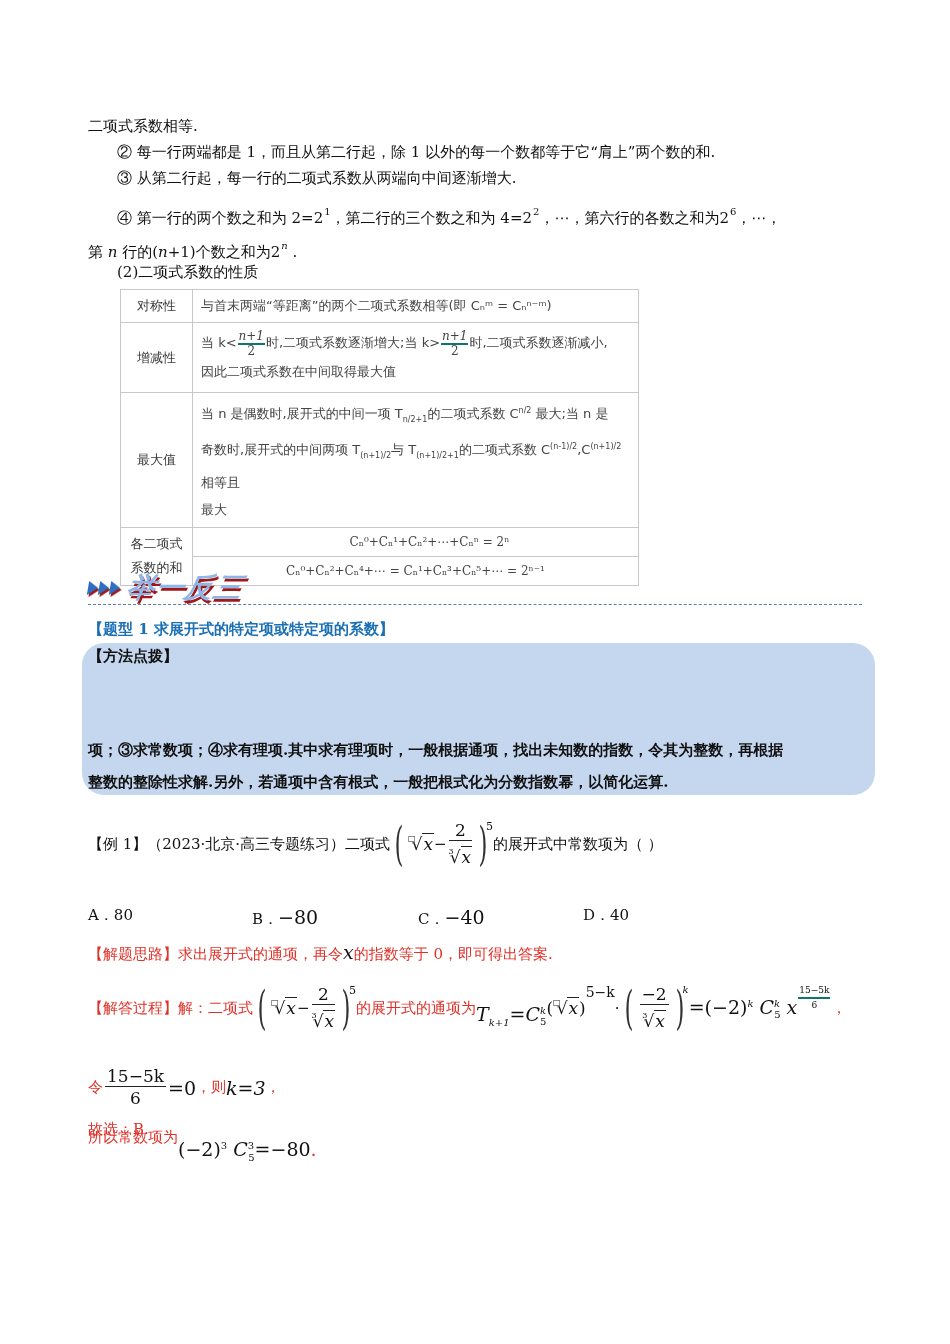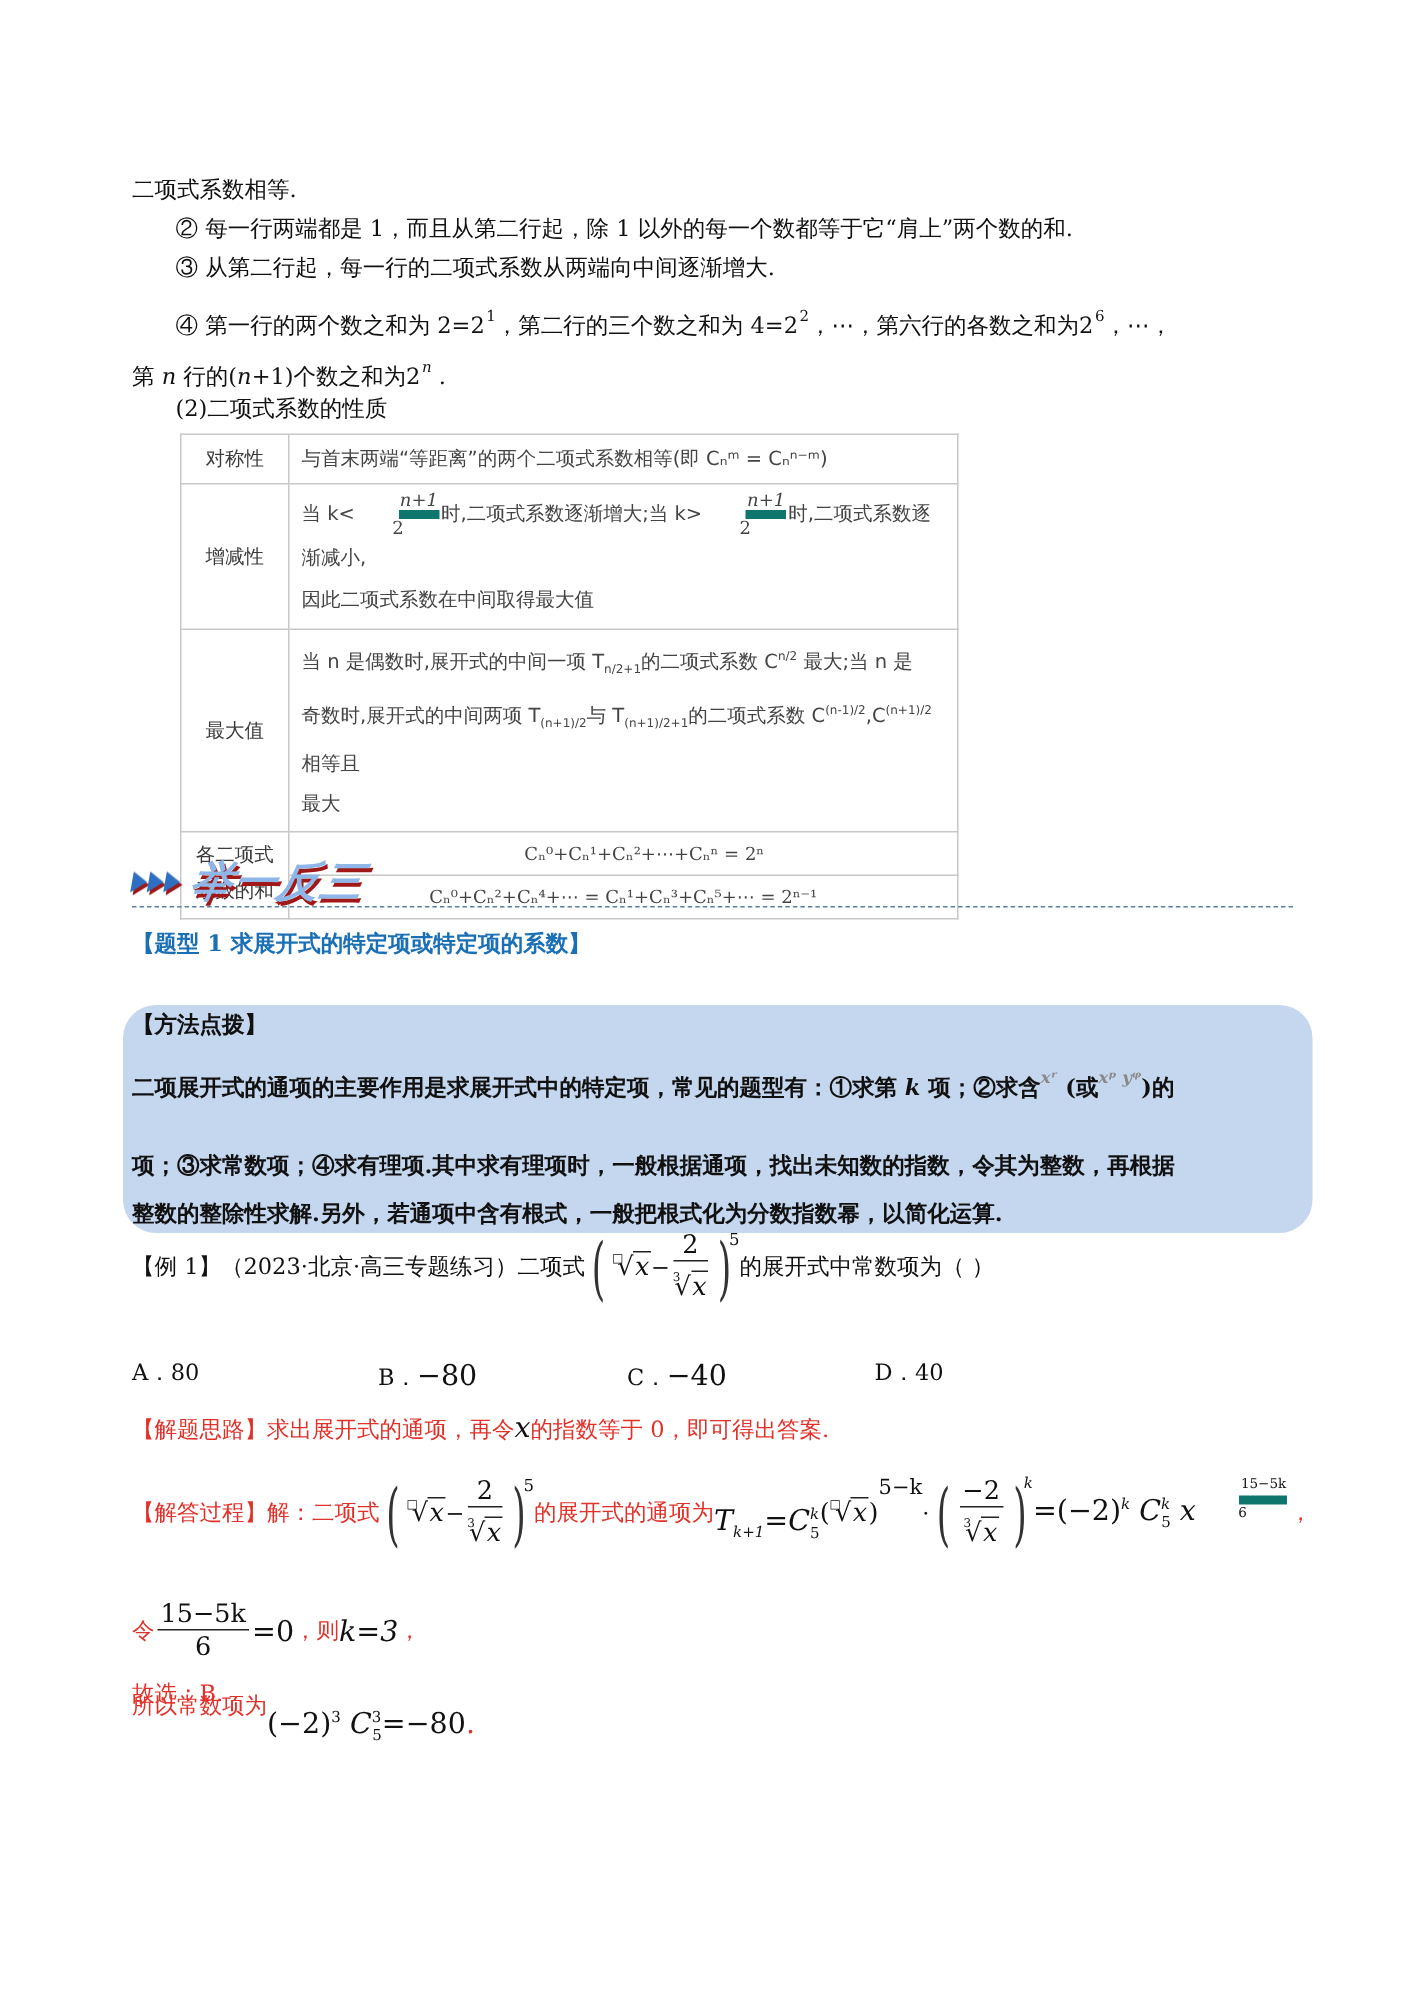--- a/index.html
+++ b/index.html
@@ -21,21 +21,21 @@
     position: absolute; left: 120px; top: 289px; width: 519px;
     border-collapse: collapse;
     font-family: "DejaVu Sans", "Liberation Sans", sans-serif;
     color: #444;
     font-size: 13px;
   }
   .prop-table td { border: 1px solid #c8c8c8; padding: 4px 8px; vertical-align: middle; }
   .prop-table td.h { width: 72px; text-align: center; color: #3a3a3a; }
   .prop-table .math { font-family: "DejaVu Serif", serif; font-size: 12px; }
   .frac { display: inline-block; vertical-align: middle; text-align: center; line-height: 13px; font-family: "DejaVu Serif", serif; font-size: 12px; margin: 0 1px; }
-  .frac .num { display: block; border-bottom: 6px solid #0f766e; padding: 0 1px; margin-left: 28px; }
+  .frac .num { display: block; border-bottom: 2px solid #0f766e; padding: 0 1px; }
   .frac .den { display: block; }
   .sm { font-size: 8px; }
 
   
   .banner { position: absolute; left: 88px; top: 571px; height: 34px; display: flex; align-items: center; }
   .arrow { width: 0; height: 0; border-top: 7px solid transparent; border-bottom: 7px solid transparent; border-left: 10px solid #2f6fc2; margin-right: 1px; transform: skewX(-10deg); filter: drop-shadow(2px 2px 0 #9b1b1b); }
   .banner-text {
     font-family: "DejaVu Sans", sans-serif; font-weight: bold; font-style: italic;
     font-size: 28px; color: #8fb6e8; letter-spacing: 1px;
     text-shadow: 2px 3px 0 #a01818;
@@ -43,21 +43,21 @@
   }
   .dash-rule { position: absolute; left: 88px; top: 604px; width: 774px; height: 0; border-top: 1.5px dashed #5a7ea8; }
 
   .type-title {
     position: absolute; left: 88px; top: 620px;
     color: #1a6fb5; font-weight: bold; font-size: 15px;
   }
 
   
   .method-box {
-    position: absolute; left: 82px; top: 670px; width: 793px; height: 152px;
+    position: absolute; left: 82px; top: 643px; width: 793px; height: 152px;
     background: #c5d7ef; border-radius: 22px;
   }
   .method-box .bt { position: absolute; left: 6px; font-weight: bold; font-size: 15px; color: #111; white-space: nowrap; }
   .light-math { color: #888; font-style: italic; font-size: 11px; vertical-align: 8px; }
 
   
   .paren { display: inline-block; font-size: 46px; font-weight: 200; line-height: 46px; vertical-align: middle; color: #333; transform: scaleX(0.5); }
   .expr { display: inline-flex; align-items: center; vertical-align: middle; }
   .root { font-family: "DejaVu Serif", serif; font-size: 17px; }
   .root .idx { font-size: 8px; vertical-align: 9px; margin-right: -4px; }
@@ -121,23 +121,20 @@
   <span class="arrow"></span>
   <span class="arrow"></span>
   <span class="banner-text">举一反三</span>
 </div>
 <div class="dash-rule"></div>
 
 <div class="type-title">【题型 1  求展开式的特定项或特定项的系数】</div>
 
 <div class="method-box">
   <div class="bt" style="top:4px;">【方法点拨】</div>
-  <div class="bt" style="top:42px;">
-    <span>二项展开式的通项的主要作用是求展开式中的特定项，常见的题型有：①求第 </span><span class="i">k</span><span> 项；②求含</span><span class="light-math">xʳ</span><span> (或</span><span class="light-math">xᵖ yᵠ</span><span>)的</span>
-  </div>
   <div class="bt" style="top:98px;">项；③求常数项；④求有理项.其中求有理项时，一般根据通项，找出未知数的指数，令其为整数，再根据</div>
   <div class="bt" style="top:130px;">整数的整除性求解.另外，若通项中含有根式，一般把根式化为分数指数幂，以简化运算.</div>
 </div>
 
 <div class="abs" style="left:88px; top:820px; display:flex; align-items:center;">
   <span>【例 1】（2023·北京·高三专题练习）二项式</span>
   <span class="expr">
     <span class="paren">(</span>
     <span class="root"><span class="idx">□</span>√<span class="ov">x</span></span>
     <span>−</span>

